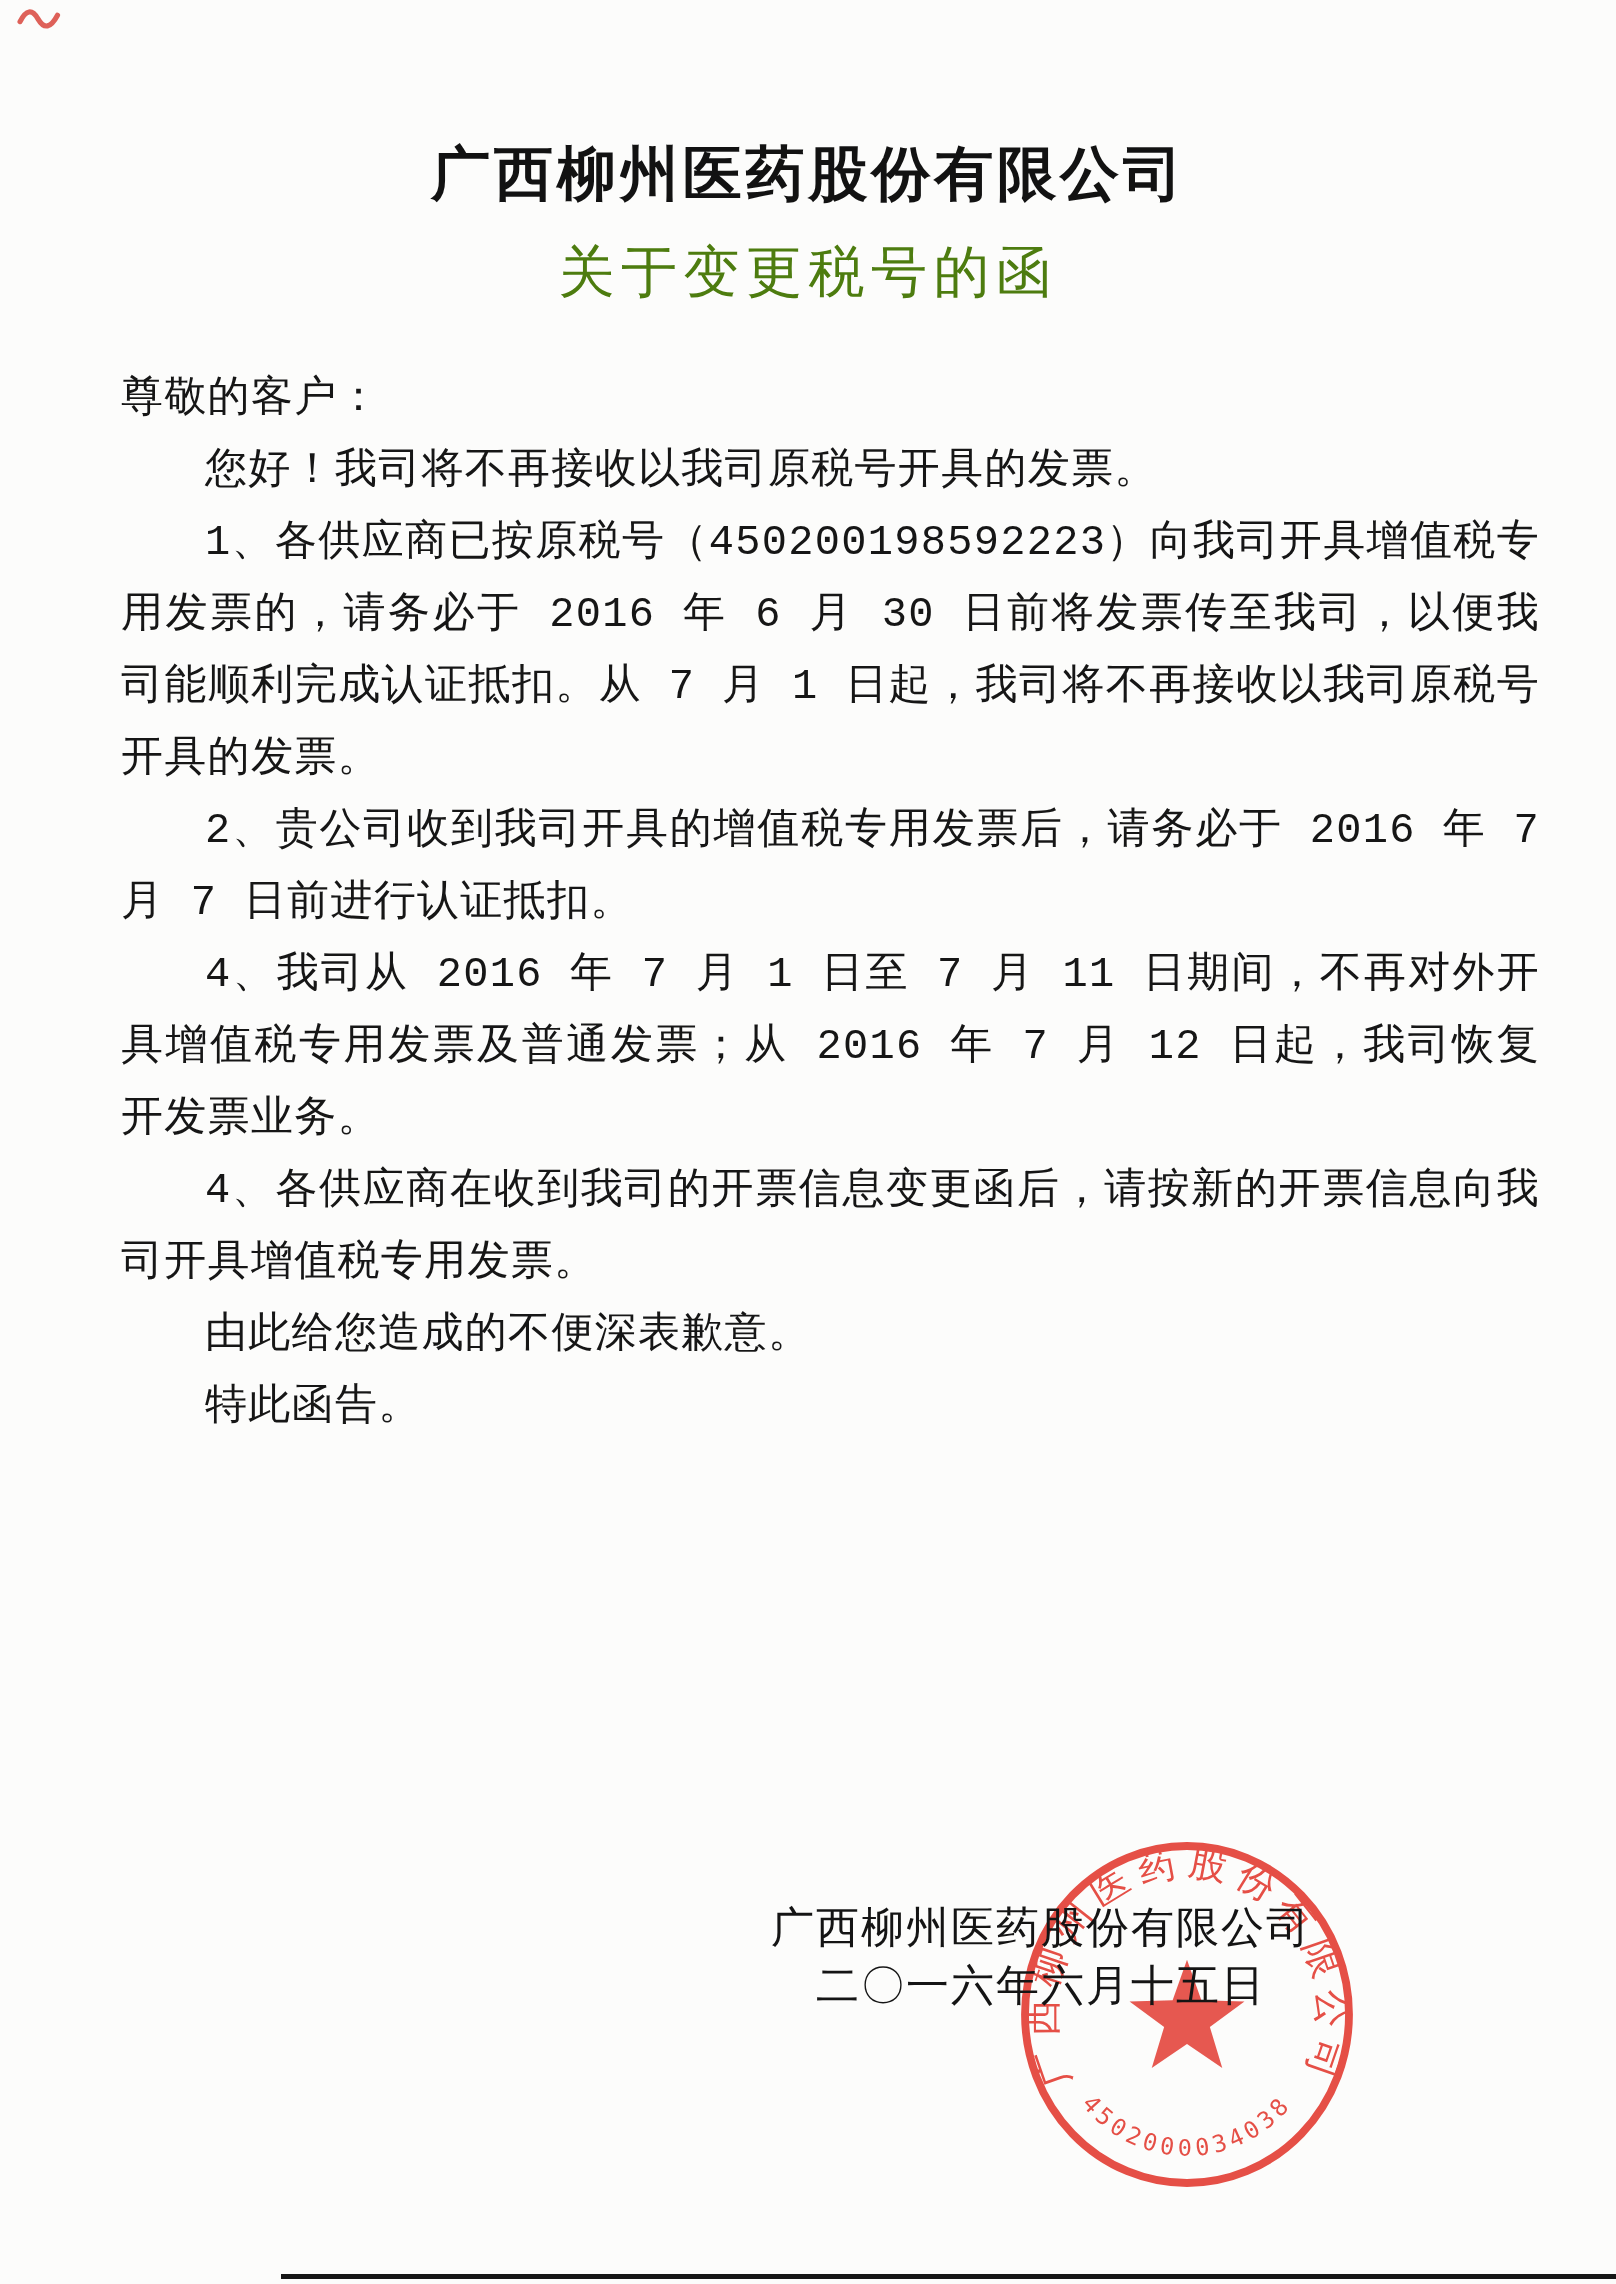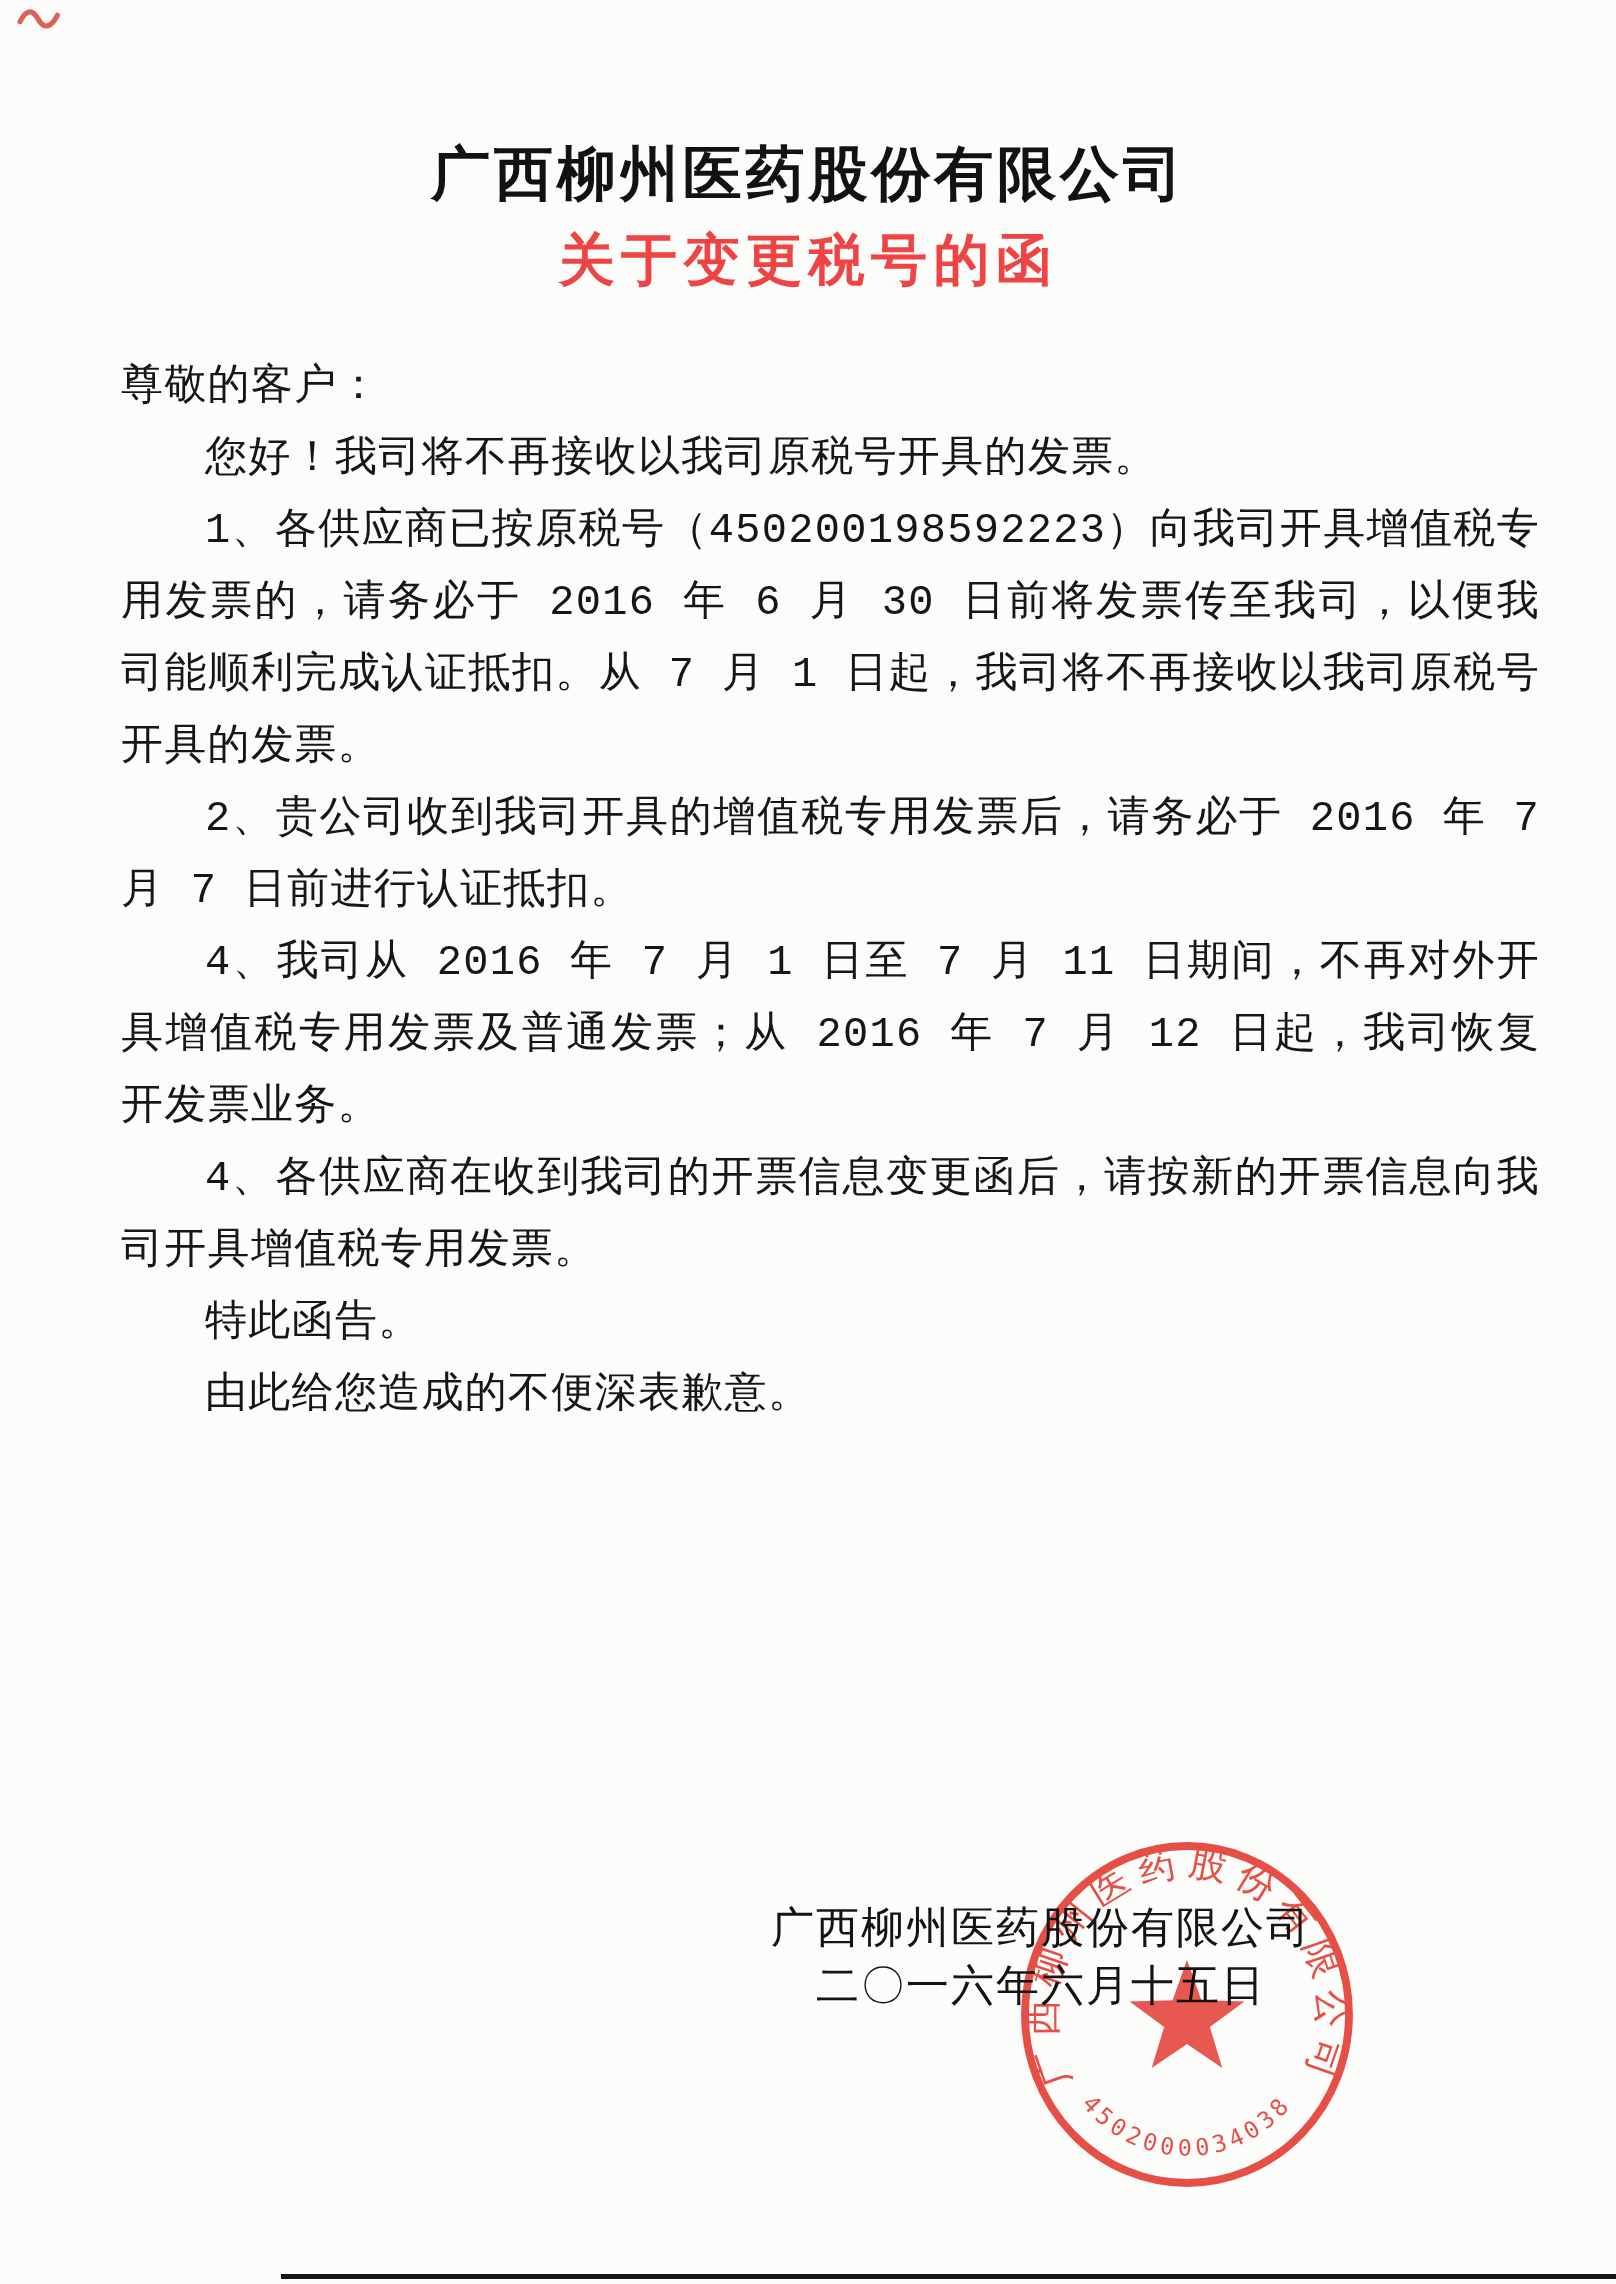--- a/index.html
+++ b/index.html
@@ -14,22 +14,22 @@
   }
   .page { position: absolute; inset: 0; }
 
   
   .title-block { padding-top: 135px; text-align: center; }
   .title-main {
     margin: 0; font-size: 59px; font-weight: 700; letter-spacing: 3.9px;
     color: #121212;
   }
   .title-sub {
-    margin: 8px 0 0 0; font-size: 56px; font-weight: 700; letter-spacing: 6.5px;
-    color: #ef4444;
+    margin: 20px 0 0 0; font-size: 56px; font-weight: 400; letter-spacing: 6.5px;
+    color: #4d7c0f;
   }
 
   
   .doc-body {
     margin: 52px 77px 0 121px;
     font-size: 42px; line-height: 72px;
     letter-spacing: 1.3px;
     text-align: justify;
     color: #161616;
     font-family: Liberation Mono, monospace;
@@ -72,22 +72,22 @@
     <h2 class="title-sub">关于变更税号的函</h2>
   </div>
 
   <div class="doc-body">
     <p class="salutation">尊敬的客户：</p>
     <p>您好！我司将不再接收以我司原税号开具的发票。</p>
     <p>1、各供应商已按原税号（450200198592223）向我司开具增值税专用发票的，请务必于 2016 年 6 月 30 日前将发票传至我司，以便我司能顺利完成认证抵扣。从 7 月 1 日起，我司将不再接收以我司原税号开具的发票。</p>
     <p>2、贵公司收到我司开具的增值税专用发票后，请务必于 2016 年 7 月 7 日前进行认证抵扣。</p>
     <p>4、我司从 2016 年 7 月 1 日至 7 月 11 日期间，不再对外开具增值税专用发票及普通发票；从 2016 年 7 月 12 日起，我司恢复开发票业务。</p>
     <p>4、各供应商在收到我司的开票信息变更函后，请按新的开票信息向我司开具增值税专用发票。</p>
+    <p>由此给您造成的不便深表歉意。</p>
     <p>特此函告。</p>
-    <p>由此给您造成的不便深表歉意。</p>
   </div>
 
   <svg class="stamp" width="358" height="371" viewBox="-274 -284 548 568" aria-hidden="true">
     <ellipse cx="0" cy="0" rx="248" ry="258" fill="none" stroke="#e2382e" stroke-width="12"></ellipse>
 
     <polygon points="0,-84 22,-22 88,-20 35,19 54,82 0,45 -54,82 -35,19 -88,-20 -22,-22" fill="#e2382e" opacity="0.95"></polygon>
 
     <path id="seal-arc-top" d="M -158 128 A 202 210 0 1 1 158 128" fill="none"></path>
     <text font-size="58" letter-spacing="14" fill="#e2382e" font-family="Liberation Serif, DejaVu Serif, serif">
       <textPath href="#seal-arc-top" startOffset="50%" text-anchor="middle">广西柳州医药股份有限公司</textPath>

